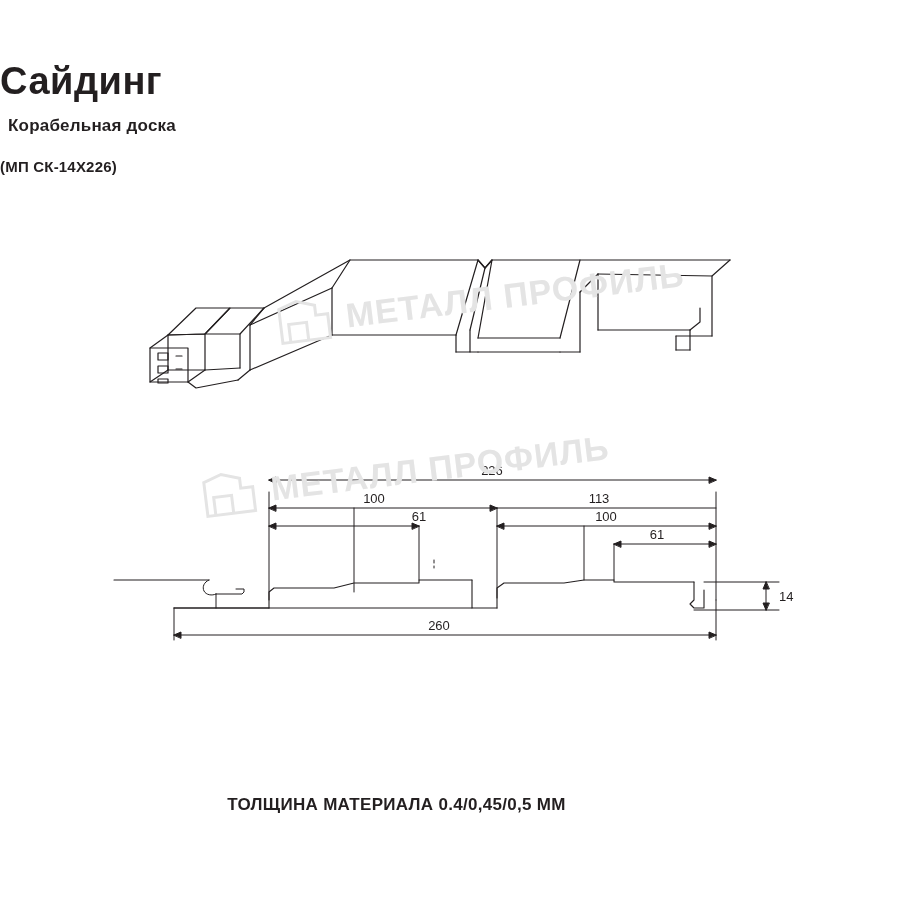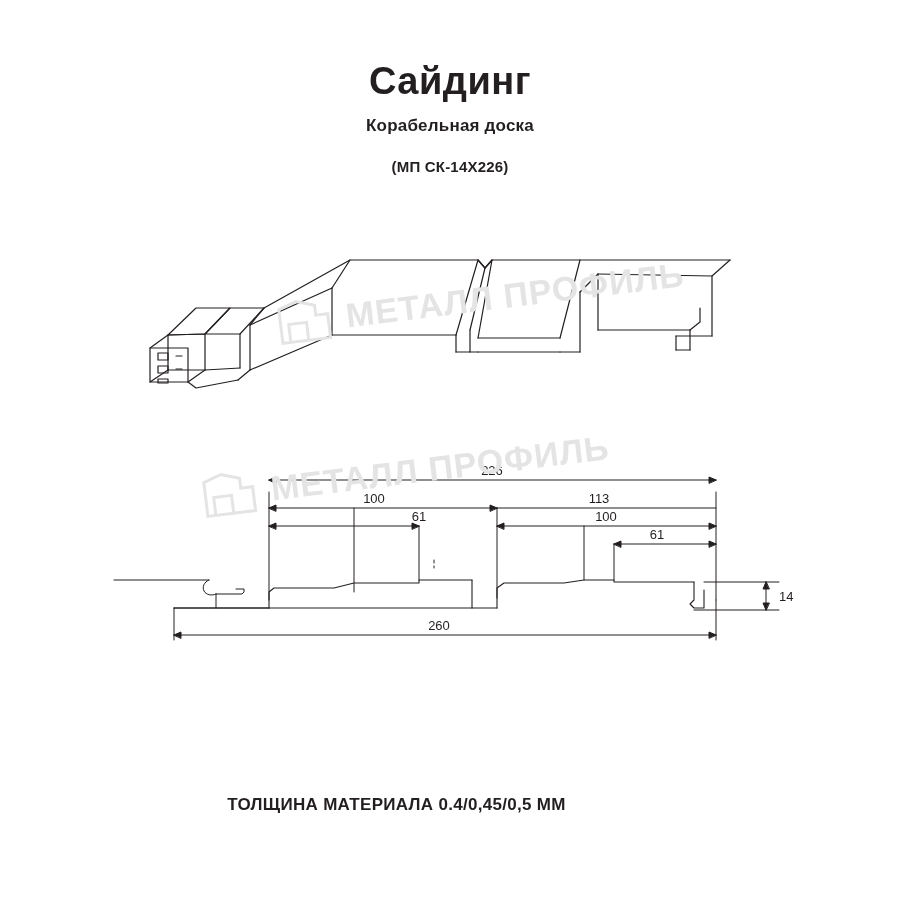--- a/index.html
+++ b/index.html
@@ -19,34 +19,34 @@
     position: absolute;
     inset: 0;
   }
 
   
   .header {
     position: absolute;
     left: 0;
     top: 62px;
     width: 900px;
-    text-align: center;
   }
   .title {
     font-size: 38px;
     font-weight: bold;
     letter-spacing: 0.5px;
     line-height: 1.05;
     margin: 0;
   }
   .subtitle {
     font-size: 17px;
     font-weight: bold;
     margin-top: 14px;
     letter-spacing: 0.2px;
+    padding-left: 8px;
   }
   .code {
     font-size: 15px;
     font-weight: bold;
     margin-top: 22px;
     letter-spacing: 0.2px;
   }
 
   
   .iso-wrap {

